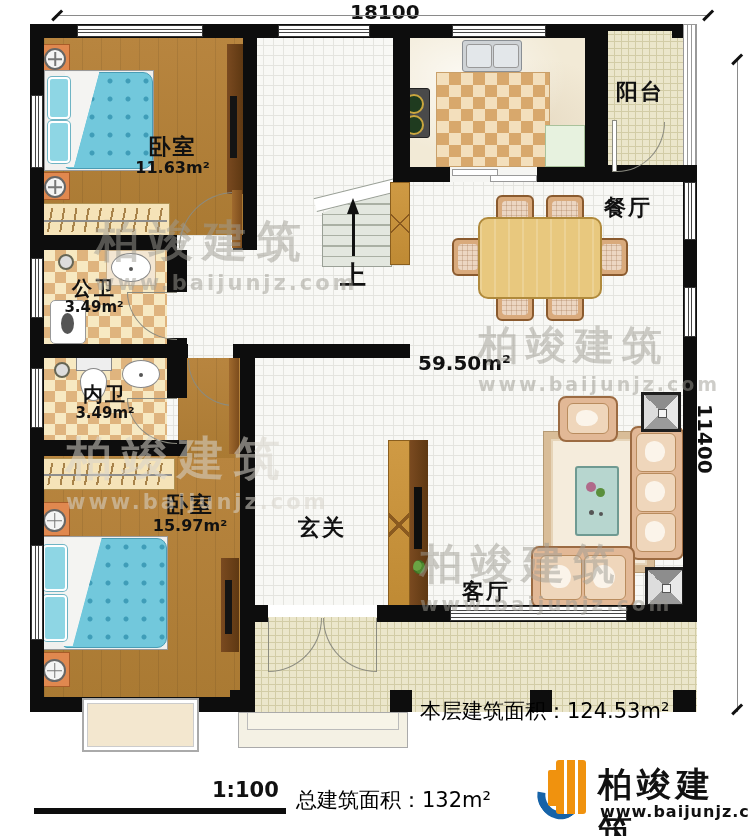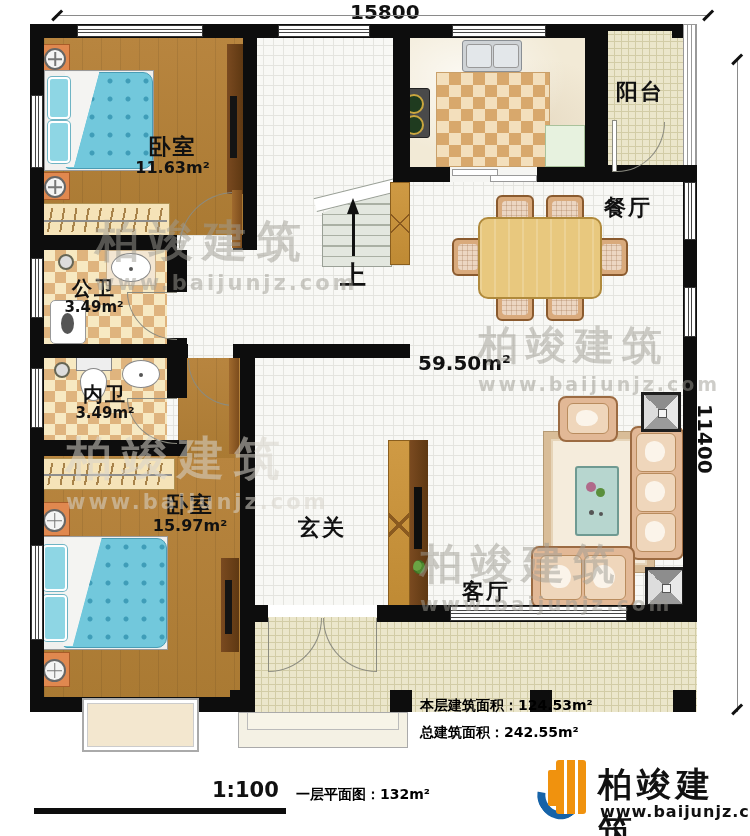--- a/index.html
+++ b/index.html
@@ -63,21 +63,21 @@
   
   .rl{position:absolute;text-align:center;font-weight:bold;color:#111;line-height:1.1;}
   .rl .nm{font-size:22px;letter-spacing:2px;}
   .rl .ar{font-size:16px;}
   .big{font-size:22px;font-weight:bold;letter-spacing:2px;}
   .wm{position:absolute;color:rgba(158,156,148,.5);font-weight:bold;white-space:nowrap;pointer-events:none;}
   .wm .n{font-size:44px;letter-spacing:10px;}
   .wm .u{font-size:21px;letter-spacing:3px;}
   .dimline{background:#8a8a8a;}
   .tick{width:14px;height:2.5px;background:#111;transform:rotate(-45deg);}
-  .info{font-size:14px;font-weight:bold;color:#000;white-space:nowrap;}
+  .info{font-size:21px;font-weight:normal;color:#000;white-space:nowrap;}
   .steps{border:1.5px solid #aaa;background:#f4f1e4;}
 </style>
 </head>
 <body>
 
 <div id="canvas">
 
   <div class="abs tile" style="left:44px;top:38px;width:639px;height:567px;"></div>
   <div class="abs wood" style="left:44px;top:38px;width:199px;height:197px;"></div>
   <div class="abs checker" style="left:44px;top:250px;width:123px;height:94px;"></div>
@@ -309,32 +309,31 @@
     </div>
   <div class="wm" style="left:66px;top:428px;color:rgba(215,212,202,.55);">
     <div class="n" style="font-size:46px;">柏竣建筑</div>
     <div class="u">www.baijunjz.com</div>
     </div>
   <div class="wm" style="left:420px;top:536px;">
     <div class="n" style="font-size:42px;letter-spacing:9px;">柏竣建筑</div>
     <div class="u" style="font-size:20px;">www.baijunjz.com</div>
     </div>
 
-  <div class="abs" style="left:350px;top:0;font-size:20px;font-weight:bold;">15800</div>
+  <div class="abs" style="left:350px;top:0;font-size:20px;font-weight:bold;">18100</div>
   <div class="abs dimline" style="left:55px;top:15px;width:655px;height:1px;"></div>
   <div class="abs tick" style="left:50px;top:14px;"></div>
   <div class="abs tick" style="left:701px;top:14px;"></div>
   <div class="abs dimline" style="left:737px;top:60px;width:1px;height:652px;"></div>
   <div class="abs tick" style="left:730px;top:58px;"></div>
   <div class="abs tick" style="left:730px;top:708px;"></div>
   <div class="abs" style="left:672px;top:425px;font-size:20px;font-weight:bold;transform:rotate(90deg);transform-origin:center;width:66px;text-align:center;">11400</div>
 
   <div class="abs info" style="left:420px;top:697px;">本层建筑面积：124.53m²</div>
-  <div class="abs info" style="left:420px;top:724px;">总建筑面积：242.55m²</div>
-  <div class="abs info" style="left:296px;top:786px;">一层平面图：132m²</div>
+  <div class="abs info" style="left:296px;top:786px;">总建筑面积：132m²</div>
 
   <div class="abs" style="left:212px;top:778px;font-size:21px;font-weight:bold;">1:100</div>
   <div class="abs" style="left:34px;top:808px;width:252px;height:6px;background:#0d0d0d;"></div>
 
   <div class="abs" style="left:540px;top:758px;width:54px;height:68px;">
     <div class="abs" style="left:-2px;top:16px;width:42px;height:46px;border:8px solid #1663a8;border-top-color:transparent;border-right-color:transparent;border-radius:50%;transform:rotate(-35deg);box-sizing:border-box;"></div>
     <div class="abs" style="left:16px;top:2px;width:30px;height:54px;border-radius:3px;background:linear-gradient(90deg,#f0920e 0 8px,#fff 8px 11px,#f0920e 11px 19px,#fff 19px 22px,#f0920e 22px 30px);"></div>
     <div class="abs" style="left:8px;top:12px;width:10px;height:36px;background:#f0920e;border-radius:2px;"></div>
   </div>
   <div class="abs" style="left:598px;top:762px;font-size:34px;font-weight:bold;letter-spacing:5px;">柏竣建筑</div>

